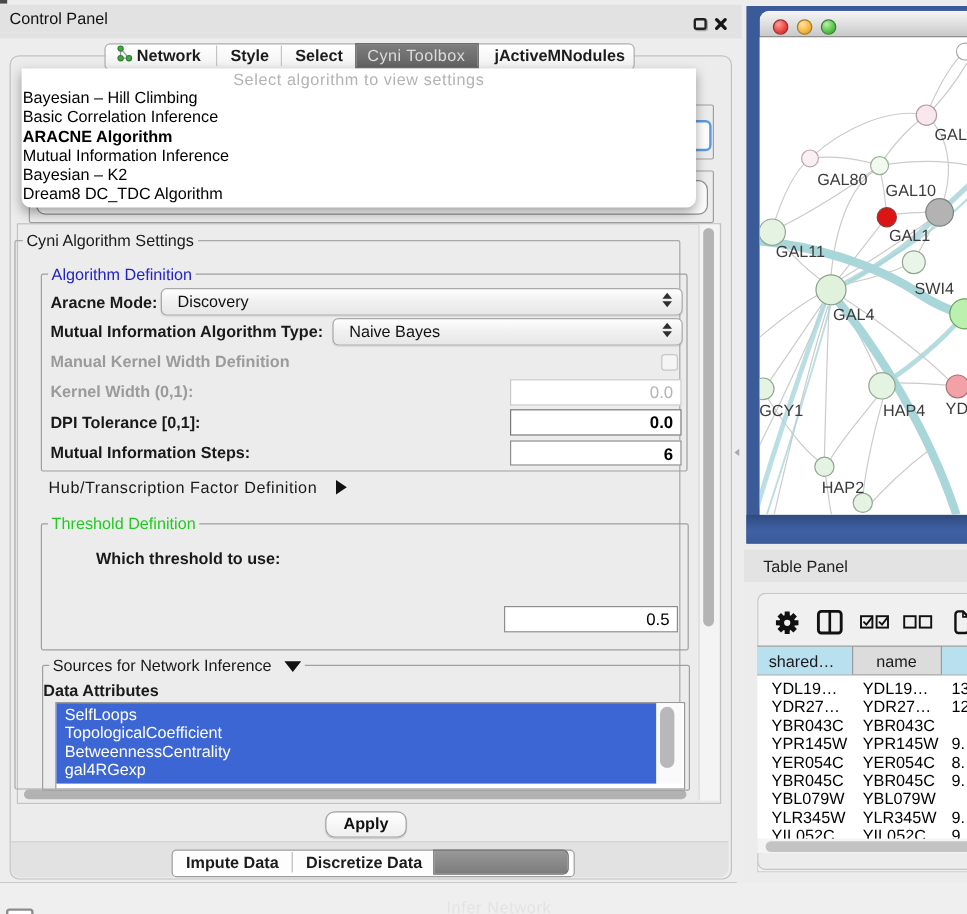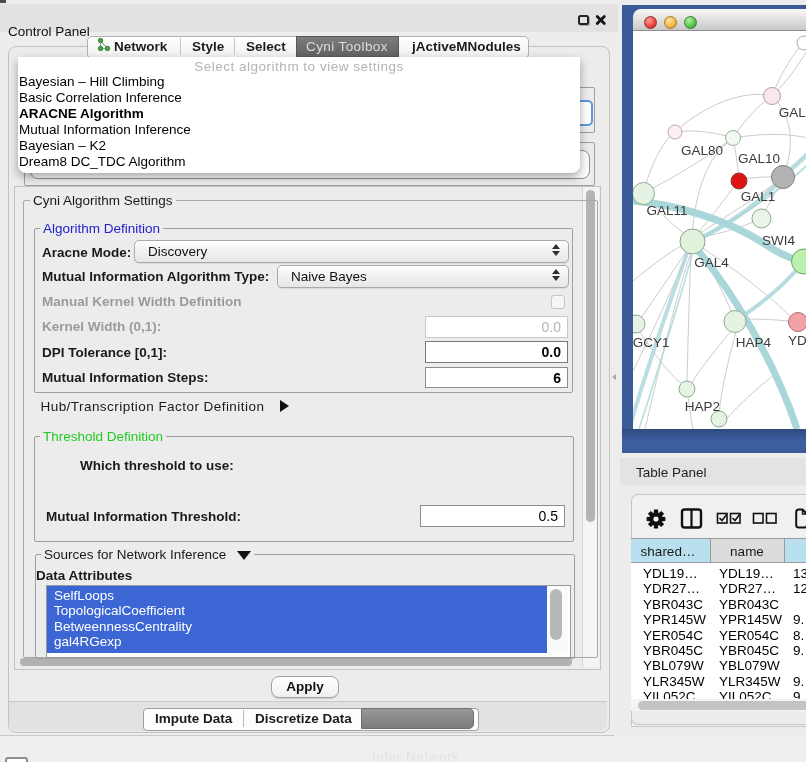--- a/index.html
+++ b/index.html
@@ -25,21 +25,21 @@
 </style>
 </head>
 <body>
 <div id="root">
 
   <div class="abs" style="left:0;top:0;width:620px;height:736px;background:#ededed;"></div>
   <div class="abs" style="left:0;top:4px;width:618px;height:28px;background:#e2e2e2;"></div>
   <div class="abs" style="left:0;top:0;width:6px;height:3px;background:#4a4a4a;"></div>
   <div class="abs" style="left:0;top:735px;width:614px;height:1px;background:#c9c9c9;"></div>
   <div class="abs" style="left:0;top:736px;width:806px;height:26px;background:#efefef;"></div>
-  <div class="abs" style="left:8px;top:24px;font-size:13.5px;color:#111;">Control Panel</div>
+  <div class="abs" style="left:8px;top:8px;font-size:13.5px;color:#111;">Control Panel</div>
 
   <div class="abs" style="left:578px;top:14.5px;width:7px;height:6.5px;border:2.2px solid #222;border-radius:2.5px;box-shadow:1px 1px 0 rgba(120,120,120,0.55);"></div>
   <svg class="abs" style="left:593px;top:12px" width="15" height="15" viewBox="0 0 15 15">
     <path d="M4.2 4.4 L11.3 11.6 M11.3 4.4 L4.2 11.6" stroke="#151515" stroke-width="2.8" stroke-linecap="round"></path>
   </svg>
 
   <div class="abs" style="left:8px;top:46px;width:600px;height:685px;background:#ececec;
        border:1px solid #c2c2c2;border-radius:8px;"></div>
   <div class="abs" style="left:9px;top:701px;width:598px;height:29px;background:#e2e2e2;
        border-top:1px solid #c8c8c8;border-radius:0 0 8px 8px;"></div>
@@ -68,21 +68,21 @@
   <div class="abs gbox" style="left:24px;top:142px;width:569px;height:42px;"></div>
   <div class="abs" style="left:30px;top:150px;width:558px;height:27px;border:1px solid #8f8f8f;
        border-radius:8px;background:#fdfdfd;"></div>
 
   <div class="abs" style="left:14px;top:186px;width:585px;height:482px;border:1px solid #c3c3c3;"></div>
   <div class="abs" style="left:582px;top:187px;width:16px;height:480px;background:#f4f4f4;border-left:1px solid #d4d4d4;"></div>
   <div class="abs" style="left:585.5px;top:190px;width:9.5px;height:332px;background:#b4b4b4;border-radius:5px;"></div>
   <div class="abs" style="left:15px;top:657px;width:567px;height:10px;background:#ececec;"></div>
   <div class="abs" style="left:20px;top:658px;width:552px;height:8px;background:#b2b2b2;border-radius:4px;"></div>
 
-  <div class="abs gbox" style="left:23px;top:200px;width:553px;height:456px;border-color:#a8a8a8;padding-left:20px;">
+  <div class="abs gbox" style="left:12px;top:200px;width:553px;height:456px;border-color:#a8a8a8;">
      <div class="gtitle" style="left:6px;color:#1a1a1a;">Cyni Algorithm Settings</div>
   </div>
 
   <div class="abs gbox" style="left:34px;top:228px;width:537px;height:163px;">
      <div class="gtitle" style="left:5px;color:#2222cc;">Algorithm Definition</div>
   </div>
 
   <div class="abs lbl" style="left:42px;top:245px;">Aracne Mode:</div>
   <div class="combo" style="left:134px;top:240px;width:433px;height:21px;">
      <span class="ctext">Discovery</span>
@@ -116,21 +116,20 @@
 
   <div class="abs" style="left:40.5px;top:399px;font-size:13.5px;letter-spacing:0.45px;color:#1a1a1a;">Hub/Transcription Factor Definition</div>
   <div class="abs" style="left:280px;top:400px;width:0;height:0;border-top:6px solid transparent;
        border-bottom:6px solid transparent;border-left:9px solid #111;"></div>
 
   <div class="abs gbox" style="left:34px;top:436px;width:538px;height:104px;">
      <div class="gtitle" style="left:5px;color:#1fcb1f;">Threshold Definition</div>
   </div>
   <div class="abs lbl" style="left:80px;top:458px;">Which threshold to use:</div>
 
-  <div class="abs lbl" style="left:46px;top:509px;">Mutual Information Threshold:</div>
   <div class="tfield" style="left:420px;top:505px;width:143px;height:20px;border:1px solid #8d8d8d;">
      <span style="top:2px;color:#000;">0.5</span>
     </div>
 
   <div class="abs gbox" style="left:35px;top:554px;width:538px;height:103px;">
      <div class="gtitle" style="left:5px;color:#1a1a1a;">Sources for Network Inference <span style="display:inline-block;width:0;height:0;border-left:7px solid transparent;border-right:7px solid transparent;border-top:9px solid #111;vertical-align:middle;margin-left:7px;"></span></div>
   </div>
   <div class="abs lbl" style="left:36px;top:568px;">Data Attributes</div>
 
   <div class="abs" style="left:46px;top:585px;width:523px;height:71px;border:1px solid #999;background:#fff;"></div>

